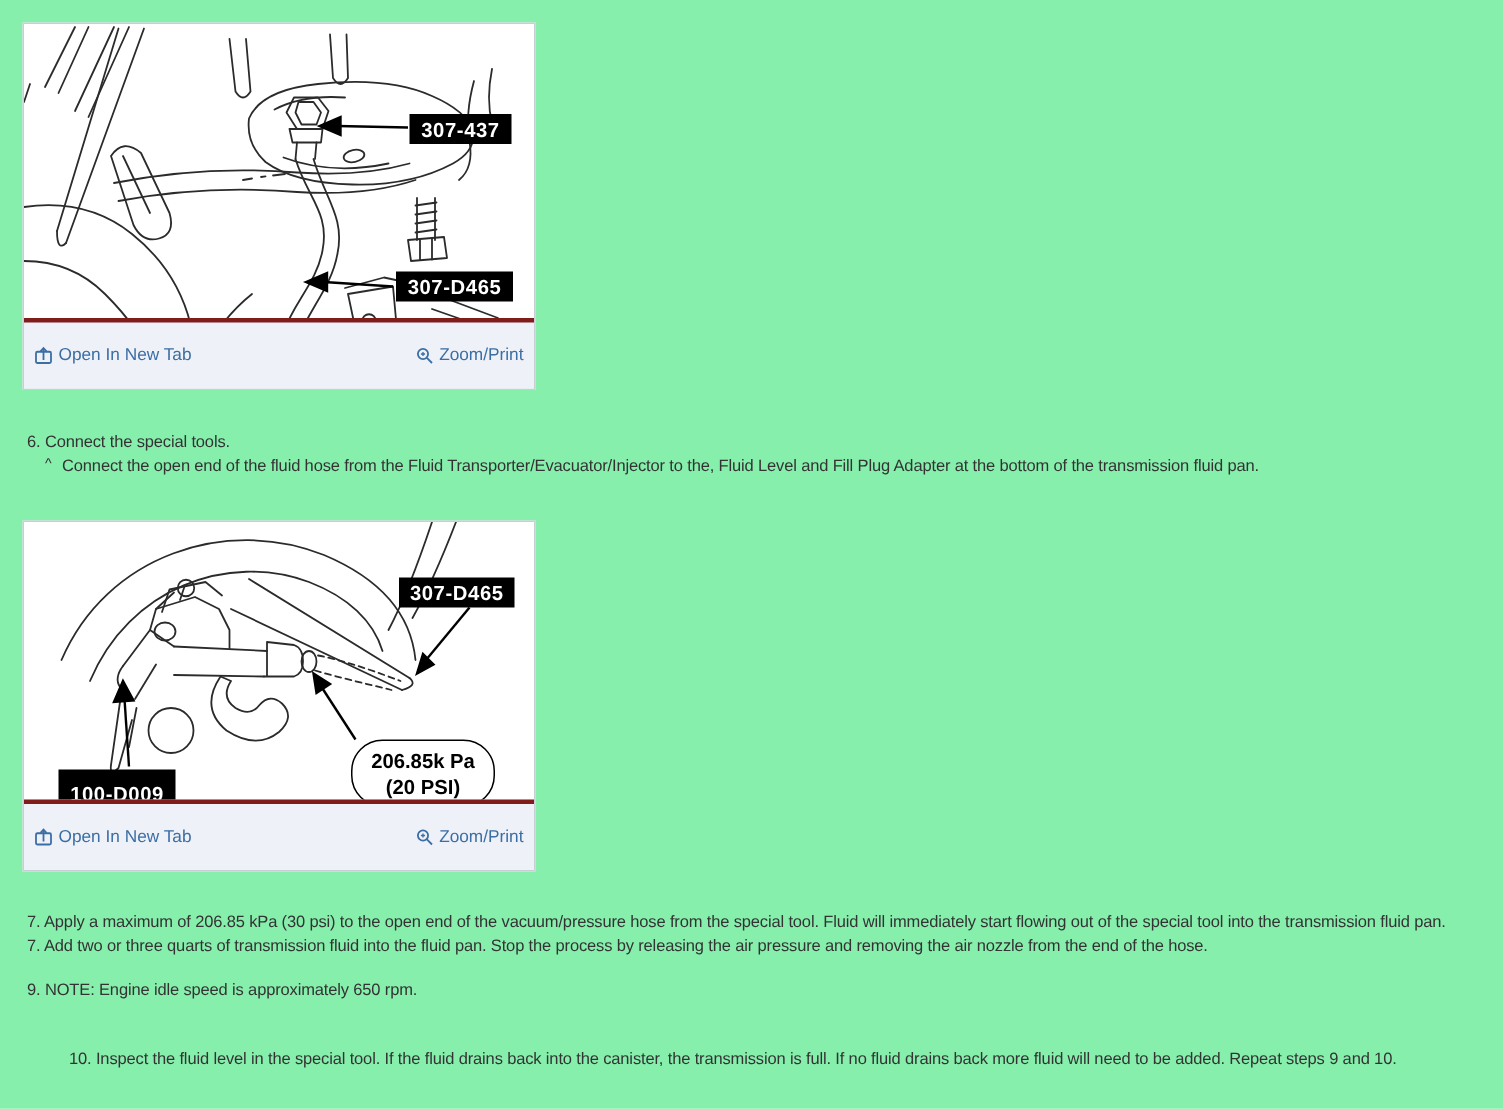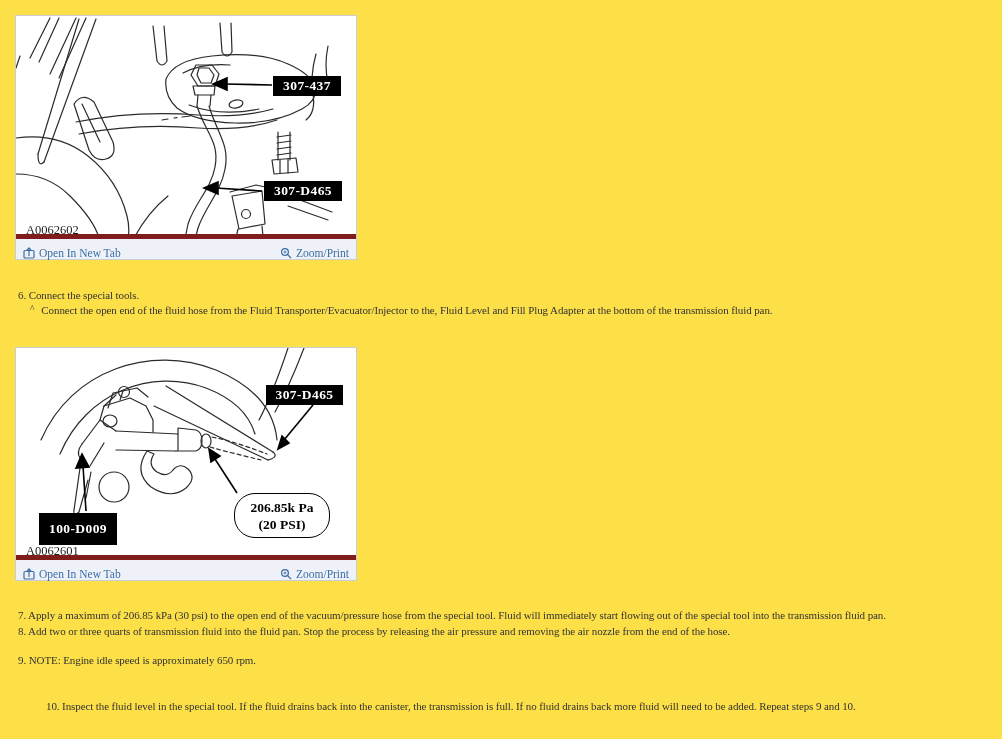--- a/index.html
+++ b/index.html
@@ -1,40 +1,40 @@
 <!DOCTYPE html>
 <html><head>
 <meta charset="utf-8">
 <style>
   html,body{margin:0;padding:0;}
   .page{
-    position:relative;width:1002px;height:739px;background:#fde047;
-    font-family:Liberation Serif, serif;color:#333333;overflow:hidden;
+    position:relative;width:1002px;height:739px;background:#86efac;
+    font-family:Liberation Sans, sans-serif;color:#333333;overflow:hidden;
   }
   
   .figure-card{position:absolute;left:15px;width:340px;background:#ffffff;border:1px solid #c9cdd5;}
   .figure-card.fig1{top:15px;height:243px;}
   .figure-card.fig2{top:347px;height:232px;}
   .figure-canvas{position:absolute;left:0;right:0;top:0;bottom:21px;overflow:hidden;background:#fff;}
   .figure-canvas svg{display:block;width:100%;height:100%;}
   .fig-id{position:absolute;font-size:12.5px;color:#1b1b1b;z-index:3;}
   .callout{
     position:absolute;background:#000000;color:#ffffff;font-weight:bold;
     font-size:13.5px;letter-spacing:.4px;display:flex;align-items:center;justify-content:center;
     z-index:3;
   }
   .pressure-box{
     position:absolute;background:#ffffff;border:1.5px solid #000000;color:#000;
     font-weight:bold;font-size:13.5px;line-height:17px;text-align:center;
     display:flex;flex-direction:column;justify-content:center;z-index:3;
   }
   .figure-footer{
     position:absolute;left:0;right:0;bottom:0;height:20px;background:#eef1f7;
-    border-top:5px solid #7f1d1d;display:flex;align-items:flex-end;justify-content:space-between;
-    padding:0 7px;z-index:4;
+    border-top:3px solid #7f1d1d;display:flex;align-items:center;justify-content:space-between;
+    padding:12px 7px;z-index:4;
   }
   .fig-link{display:flex;align-items:center;gap:4px;color:#3b6ea5;font-size:11.5px;cursor:pointer;text-decoration:none;}
   .fig-link svg{display:block;}
   
   .step{position:absolute;font-size:11px;letter-spacing:-0.1px;color:#333333;white-space:nowrap;}
   .sub-marker{font-size:9.5px;vertical-align:2px;margin-right:7px;}
   .inline-link{color:#2e71b8;cursor:pointer;text-decoration:none;}
 </style>
 </head>
 <body>
@@ -210,17 +210,17 @@
             <path d="M7.6,7.6 L11,11"></path>
             <path d="M3.6,5 L6.4,5 M5,3.6 L5,6.4" stroke-width="0.9"></path>
           </svg>
         </span>
         <span>Zoom/Print</span>
       </a>
     </div>
   </div>
 
   <div class="step" style="left:18px;top:609px;">7. Apply a maximum of 206.85 kPa (30 psi) to the open end of the vacuum/pressure hose from the special tool. Fluid will immediately start flowing out of the special tool into the transmission fluid pan.</div>
-  <div class="step" style="left:18px;top:625px;">8. Add two or three quarts of transmission fluid into the fluid pan. Stop the process by releasing the air pressure and removing the air nozzle from the end of the hose.</div>
+  <div class="step" style="left:18px;top:625px;">7. Add two or three quarts of transmission fluid into the fluid pan. Stop the process by releasing the air pressure and removing the air nozzle from the end of the hose.</div>
   <div class="step" style="left:18px;top:654px;">9. NOTE: Engine idle speed is approximately 650 rpm.</div>
   <div class="step" style="left:14px;top:700px;margin-left:32px;">10. Inspect the fluid level in the special tool. If the fluid drains back into the canister, the transmission is full. If no fluid drains back more fluid will need to be added. Repeat steps 9 and 10.</div>
 
 </div>
 
 </body></html>

